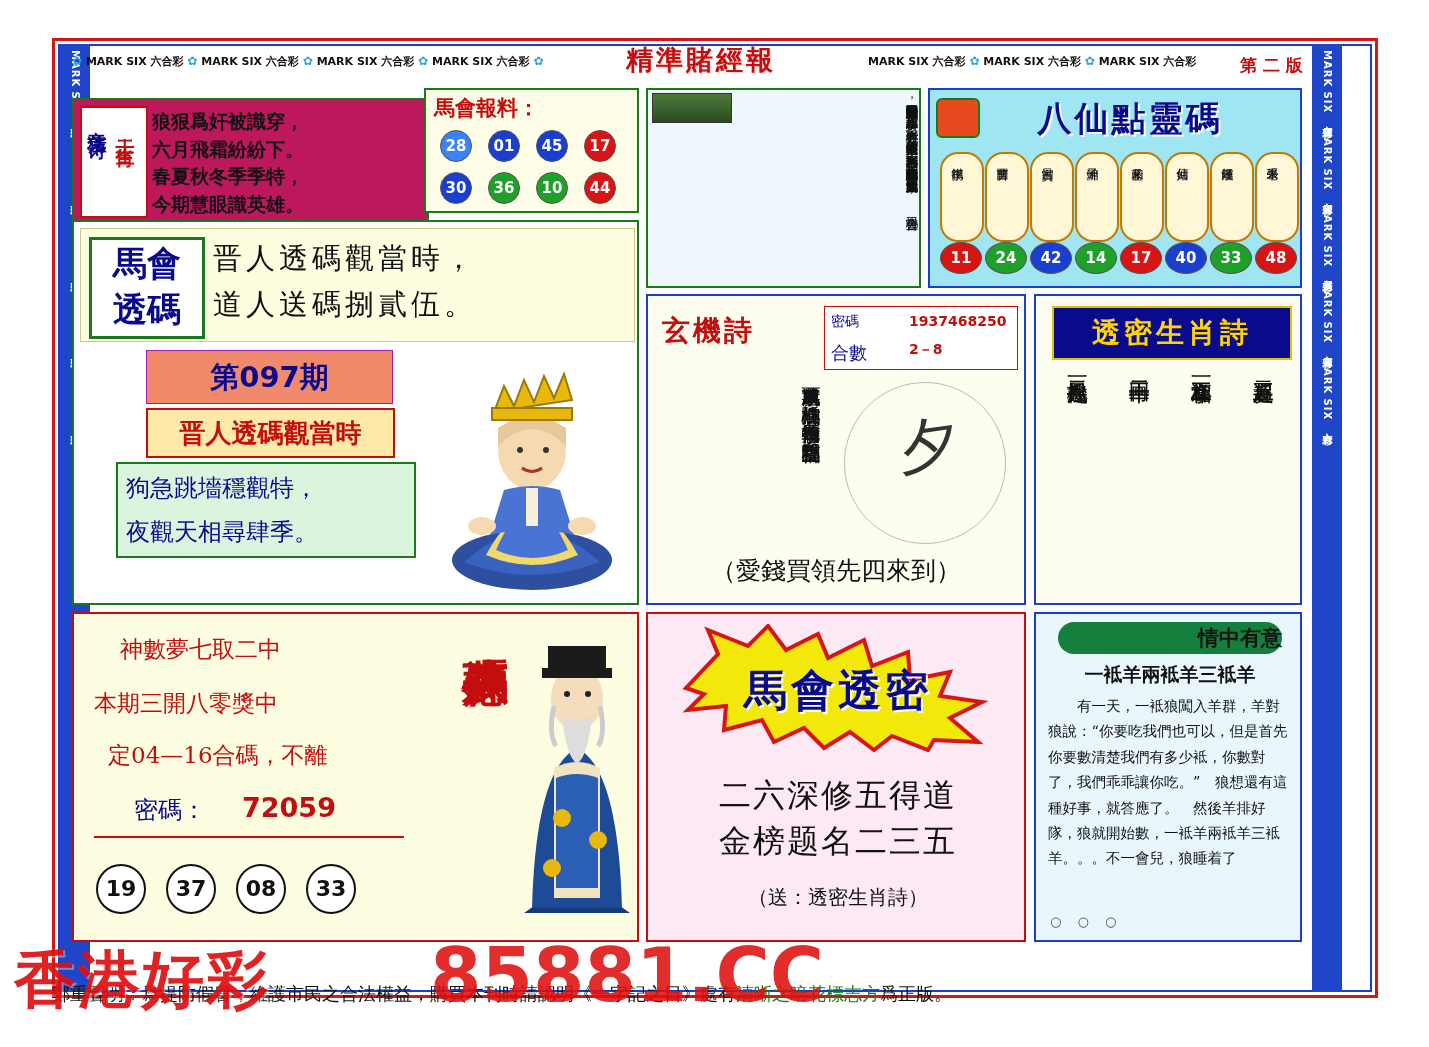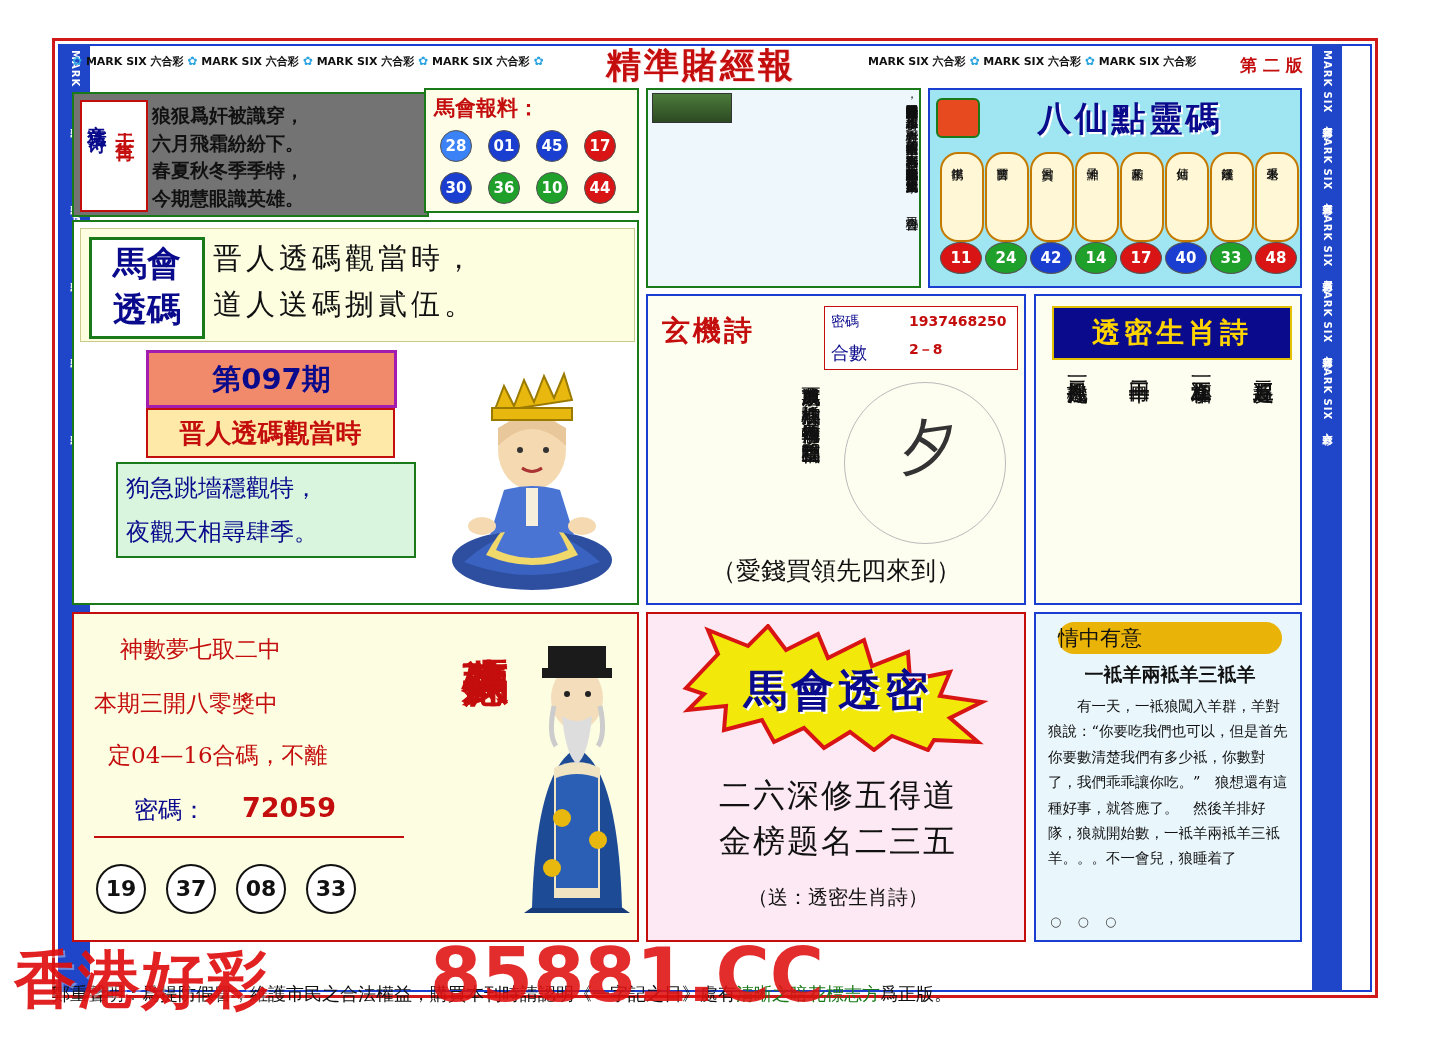--- a/index.html
+++ b/index.html
@@ -12,28 +12,28 @@
 
   .side-strip{position:absolute;top:44px;width:30px;height:948px;background:#1f46c8;color:#ffffff;font-size:10px;font-weight:bold;letter-spacing:1px;overflow:hidden;}
   .side-strip.left{left:60px;}
   .side-strip.right{left:1312px;}
   .side-strip span{display:block;writing-mode:vertical-rl;text-orientation:mixed;margin:6px auto;white-space:nowrap;}
 
   .top-strip{position:absolute;left:90px;top:46px;width:1222px;height:40px;background:#ffffff;}
   .mark-run{position:absolute;top:54px;font-size:11px;font-weight:bold;color:#111;letter-spacing:0px;white-space:nowrap;}
   .flower{color:#2ba3e0;font-size:12px;}
 
-  .masthead{position:absolute;left:546px;top:42px;width:310px;height:44px;text-align:center;font-size:35px;font-weight:bold;color:#c40d0d;font-family:"DejaVu Serif","Liberation Serif",serif;letter-spacing:3px;text-shadow:1px 1px 0 #ffd9d9;}
+  .masthead{position:absolute;left:546px;top:42px;width:310px;height:44px;text-align:center;font-size:27px;font-weight:bold;color:#c40d0d;font-family:"DejaVu Serif","Liberation Serif",serif;letter-spacing:3px;text-shadow:1px 1px 0 #ffd9d9;}
   .edition{position:absolute;left:1240px;top:54px;font-size:17px;color:#c40d0d;font-weight:bold;}
 
   .content{position:absolute;left:62px;top:88px;width:1250px;height:900px;}
 
   
   .box{position:absolute;box-sizing:border-box;}
-  #zodiac{left:10px;top:4px;width:357px;height:125px;border:2px solid #1a7a1a;background:#737373;}
+  #zodiac{left:10px;top:10px;width:357px;height:125px;border:2px solid #1a7a1a;background:#be185d;}
   #zodiac .lab{position:absolute;left:6px;top:6px;width:64px;height:108px;border:2px solid #c40d0d;background:#ffffff;color:#c40d0d;font-size:19px;font-weight:bold;line-height:1;}
   #zodiac .lab .c1{position:absolute;left:6px;top:8px;writing-mode:vertical-rl;letter-spacing:4px;color:#0a0a8c;}
   #zodiac .lab .c2{position:absolute;left:34px;top:14px;writing-mode:vertical-rl;letter-spacing:4px;color:#c40d0d;}
   #zodiac .poem{position:absolute;left:78px;top:8px;width:258px;font-size:19px;color:#111;line-height:1.45;font-family:"DejaVu Serif","Liberation Serif",serif;font-weight:bold;}
 
   
   #baoliao{left:362px;top:0px;width:215px;height:125px;border:2px solid #1a7a1a;background:#fdfde8;}
   #baoliao .ttl{position:absolute;left:8px;top:4px;font-size:21px;font-weight:bold;color:#c40d0d;font-family:"DejaVu Serif","Liberation Serif",serif;}
   .ball{position:absolute;width:30px;height:30px;border-radius:50%;color:#fff;font-size:15px;font-weight:bold;text-align:center;line-height:30px;border:1px solid #555;}
 
@@ -49,21 +49,21 @@
   .imm{position:absolute;top:62px;width:40px;height:86px;border:2px solid #c47a00;border-radius:18px;background:#fff7d6;}
   .imm .nm{position:absolute;left:9px;top:5px;writing-mode:vertical-rl;text-orientation:upright;font-size:12px;color:#111;line-height:1.05;}
   .immnum{position:absolute;top:152px;width:40px;height:30px;border-radius:50%;border:1px solid #555;color:#fff;font-size:15px;font-weight:bold;text-align:center;line-height:30px;}
 
   
   #toumaBox{left:10px;top:132px;width:567px;height:385px;border:2px solid #1a7a1a;background:#ffffff;}
   #toumaBox .head{position:absolute;left:6px;top:6px;width:553px;height:112px;background:#fdfde0;border:1px solid #c9c98a;}
   #toumaBox .head .tag{position:absolute;left:8px;top:8px;width:110px;height:96px;border:3px solid #1a7a1a;background:#fff;color:#0a0a8c;font-size:34px;font-weight:bold;text-align:center;line-height:46px;font-family:"DejaVu Serif","Liberation Serif",serif;}
   #toumaBox .head .l1{position:absolute;left:132px;top:10px;font-size:29px;color:#111;font-family:"DejaVu Serif","Liberation Serif",serif;letter-spacing:4px;}
   #toumaBox .head .l2{position:absolute;left:132px;top:56px;font-size:29px;color:#111;font-family:"DejaVu Serif","Liberation Serif",serif;letter-spacing:4px;}
-  #toumaBox .period{position:absolute;left:72px;top:128px;width:245px;height:52px;background:#f08a6a;border:3px solid #a21caf;color:#0a0a8c;font-size:29px;font-weight:bold;text-align:center;line-height:52px;}
+  #toumaBox .period{position:absolute;left:72px;top:128px;width:245px;height:52px;background:#f08a6a;border:1px solid #a21caf;color:#0a0a8c;font-size:29px;font-weight:bold;text-align:center;line-height:52px;}
   #toumaBox .hint{position:absolute;left:72px;top:186px;width:245px;height:46px;background:#ffe9a8;border:2px solid #c40d0d;color:#c40d0d;font-size:26px;font-weight:bold;text-align:center;line-height:46px;font-family:"DejaVu Serif","Liberation Serif",serif;}
   #toumaBox .verse{position:absolute;left:42px;top:240px;width:300px;height:96px;background:#d9f5de;border:2px solid #1a7a1a;color:#0a0a8c;font-size:24px;line-height:44px;padding:2px 8px;box-sizing:border-box;font-family:"DejaVu Serif","Liberation Serif",serif;}
   .deity{position:absolute;left:360px;top:128px;width:195px;height:245px;}
 
   
   #xuanji{left:584px;top:206px;width:380px;height:311px;border:2px solid #1a3fd0;background:#fdfdf0;}
   #xuanji .ttl{position:absolute;left:14px;top:16px;font-size:28px;font-weight:bold;color:#c40d0d;font-family:"DejaVu Serif","Liberation Serif",serif;letter-spacing:3px;}
   #xuanji .codebox{position:absolute;left:176px;top:10px;width:192px;height:62px;border:1px solid #c40d0d;background:#fff;}
   #xuanji .codebox .r1{position:absolute;left:6px;top:6px;font-size:14px;color:#0a0a8c;}
   #xuanji .codebox .r2{position:absolute;left:6px;top:34px;font-size:18px;color:#0a0a8c;}
@@ -93,21 +93,21 @@
   
   #toumi{left:584px;top:524px;width:380px;height:330px;border:2px solid #c40d0d;background:#fde9f3;}
   .burst{position:absolute;left:30px;top:10px;width:320px;height:128px;}
   #toumi .bt{position:absolute;left:50px;top:48px;width:280px;text-align:center;font-size:43px;font-weight:bold;color:#0a0a8c;font-family:"DejaVu Serif","Liberation Serif",serif;letter-spacing:4px;text-shadow:2px 2px 0 #fff;}
   #toumi .ln1{position:absolute;left:10px;top:160px;width:360px;text-align:center;font-size:32px;color:#111;font-family:"DejaVu Serif","Liberation Serif",serif;letter-spacing:2px;}
   #toumi .ln2{position:absolute;left:10px;top:206px;width:360px;text-align:center;font-size:32px;color:#111;font-family:"DejaVu Serif","Liberation Serif",serif;letter-spacing:2px;}
   #toumi .ln3{position:absolute;left:10px;top:270px;width:360px;text-align:center;font-size:20px;color:#111;font-family:"DejaVu Serif","Liberation Serif",serif;}
 
   
   #qing{left:972px;top:524px;width:268px;height:330px;border:2px solid #1a3fd0;background:#e9f6fb;}
-  #qing .cap{position:absolute;left:22px;top:8px;width:224px;height:32px;background:#eab308;border-radius:16px;text-align:left;line-height:32px;font-size:21px;font-weight:normal;color:#111;font-family:"DejaVu Serif","Liberation Serif",serif;}
+  #qing .cap{position:absolute;left:22px;top:8px;width:224px;height:32px;background:#15803d;border-radius:16px;text-align:right;line-height:32px;font-size:21px;font-weight:bold;color:#111;font-family:"DejaVu Serif","Liberation Serif",serif;}
   #qing .sub{position:absolute;left:10px;top:48px;width:248px;text-align:center;font-size:19px;font-weight:bold;color:#111;font-family:"DejaVu Serif","Liberation Serif",serif;}
   #qing .body{position:absolute;left:12px;top:80px;width:244px;font-size:14.5px;line-height:1.75;color:#111;font-family:"DejaVu Serif","Liberation Serif",serif;}
   #qing .dots{position:absolute;left:14px;top:300px;font-size:13px;color:#444;letter-spacing:6px;}
 
   
   .footer{position:absolute;left:52px;top:982px;width:1326px;font-size:18px;color:#111;font-family:"DejaVu Serif","Liberation Serif",serif;}
   .footer .hl{color:#1a7a1a;}
 
   
   .wm{position:absolute;left:14px;top:938px;font-size:62px;font-weight:bold;color:#e01010;font-family:"DejaVu Serif","Liberation Serif",serif;letter-spacing:2px;opacity:.92;text-shadow:2px 2px 0 rgba(255,255,255,.4);}

